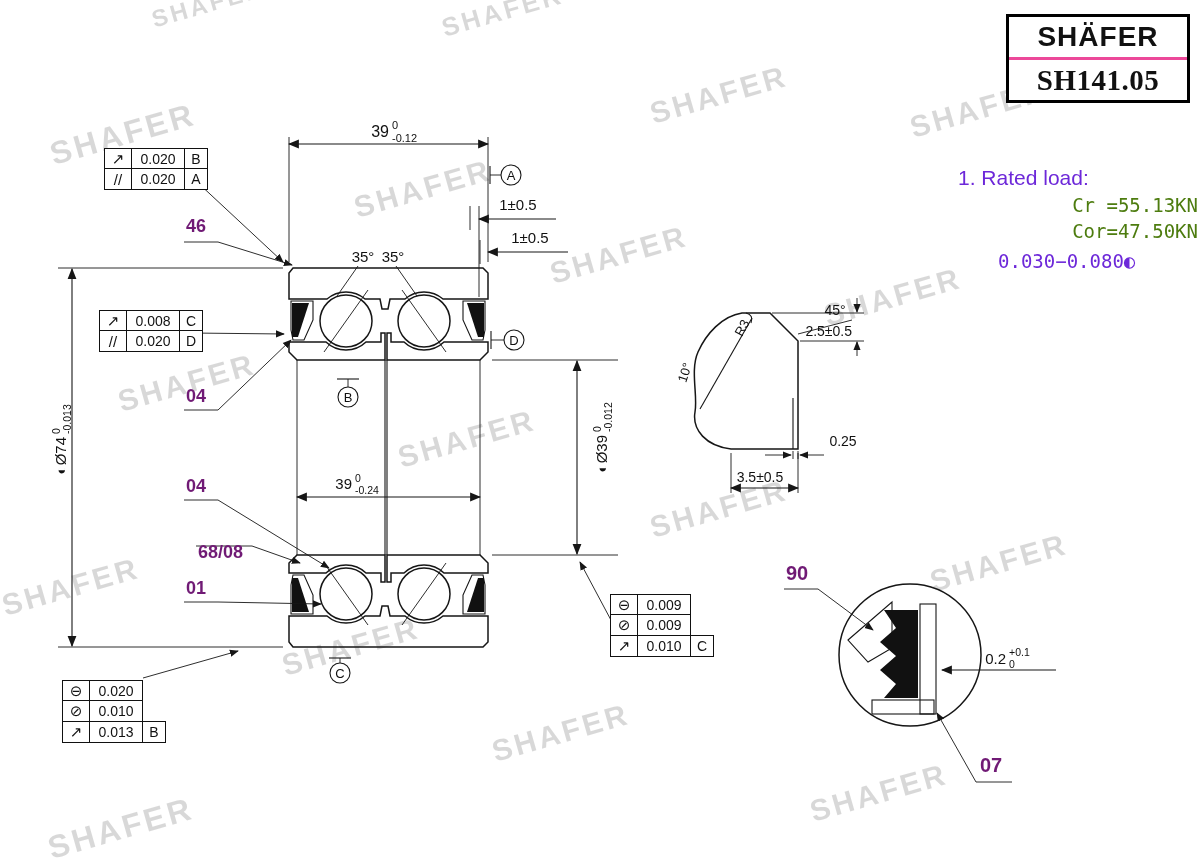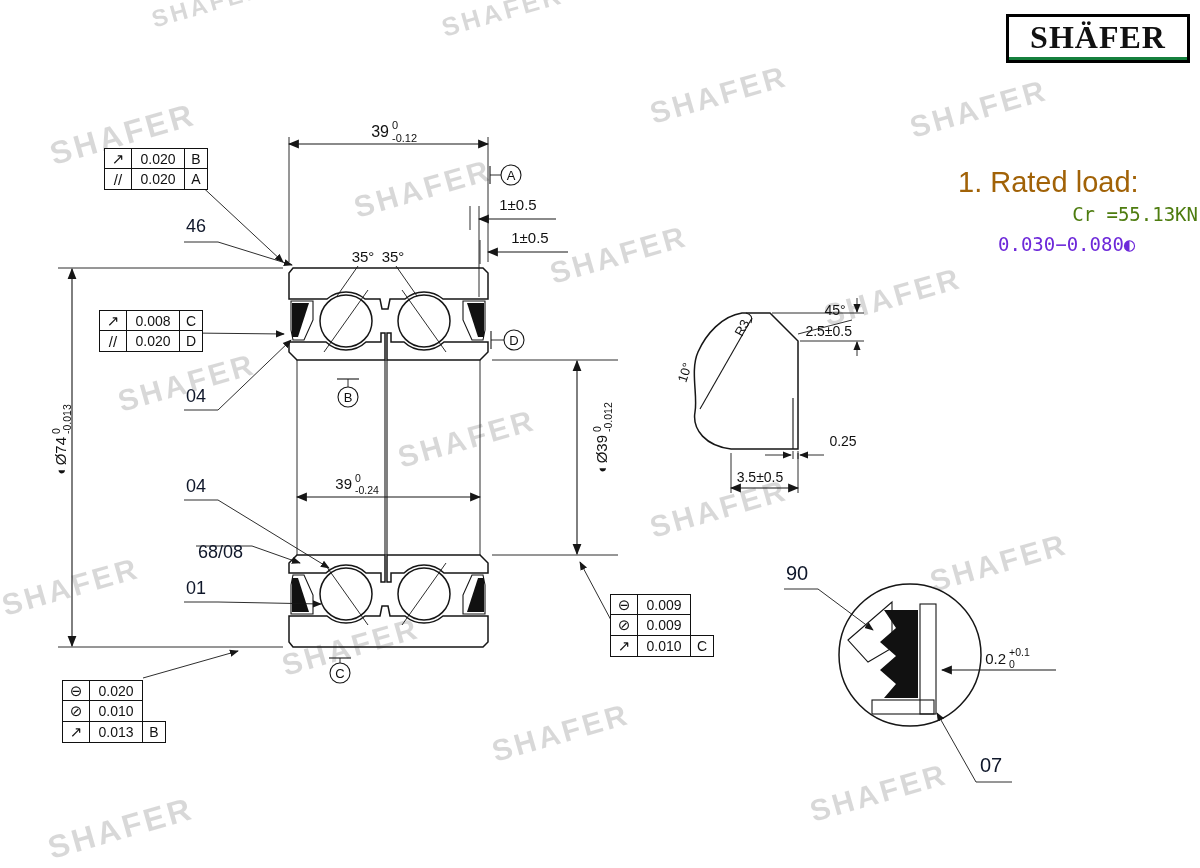--- a/index.html
+++ b/index.html
@@ -5,38 +5,38 @@
   html,body{margin:0;padding:0;background:#fff;}
   .canvas{position:relative;width:1200px;height:868px;background:#fff;overflow:hidden;
           font-family:"Liberation Sans",sans-serif;color:#111;}
   .wm{position:absolute;font-weight:bold;font-size:30px;letter-spacing:3px;color:#000;
       opacity:0.15;transform:rotate(-16deg);white-space:nowrap;z-index:0;}
   svg.draw{position:absolute;left:0;top:0;z-index:1;font-family:"Liberation Sans",sans-serif;}
   svg.draw text{fill:#111;}
   .ln{stroke:#161616;stroke-width:1.1;fill:none;}
   .ln2{stroke:#161616;stroke-width:1.5;fill:none;}
   .ext{stroke:#161616;stroke-width:0.9;fill:none;}
-  .label{position:absolute;z-index:2;font-size:18px;color:#0f172a;}
+  .label{position:absolute;z-index:2;font-size:18px;color:#701a75;font-weight:bold;}
   .label.big{font-size:20px;}
   .gdt{position:absolute;z-index:2;display:flex;flex-direction:column;align-items:flex-start;}
   .gdt-row{display:flex;border:1.6px solid #111;background:#fff;}
   .gdt-row + .gdt-row{margin-top:-1.6px;}
   .gdt-cell{display:flex;align-items:center;justify-content:center;height:20px;
             font-size:14px;border-left:1.6px solid #111;padding:0 4px;}
   .gdt-cell.sym{border-left:none;width:22px;font-size:15px;padding:0 2px;}
   .gdt-cell.val{min-width:44px;}
   .gdt-cell.dat{min-width:14px;}
   .notes{position:absolute;left:958px;top:166px;z-index:2;width:240px;}
-  .note-h{font-size:29px;color:#a16207;}
+  .note-h{font-size:21px;color:#6d28d9;}
   .note-v{font-family:"DejaVu Sans Mono",monospace;font-size:19px;color:#4d7c0f;margin-left:44px;margin-top:4px;text-align:right;}
   .note-c{font-family:"DejaVu Sans Mono",monospace;font-size:19px;color:#6d28d9;margin-left:40px;margin-top:8px;}
   .titleblock{position:absolute;left:1006px;top:14px;width:178px;z-index:3;border:3px solid #000;background:#fff;}
   .tb-brand{height:40px;display:flex;align-items:center;justify-content:center;
-            font-family:Liberation Serif, serif;font-weight:bold;font-size:32px;letter-spacing:1px;
-            border-bottom:3px solid #15803d;}
+            font-family:Liberation Sans, sans-serif;font-weight:bold;font-size:28px;letter-spacing:1px;
+            border-bottom:3px solid #ec4899;}
   .tb-part{height:40px;display:flex;align-items:center;justify-content:center;
            font-family:"Liberation Serif",serif;font-weight:bold;font-size:29px;letter-spacing:0.5px;}
 </style>
 </head>
 <body>
 
 <div class="canvas">
 
   <span class="wm" style="left:150px;top:-10px;font-size:24px">SHAFER</span>
   <span class="wm" style="left:440px;top:-4px;font-size:26px">SHAFER</span>
@@ -302,20 +302,22 @@
     <div class="gdt-row">
       <div class="gdt-cell sym">↗</div>
       <div class="gdt-cell val">0.010</div>
       <div class="gdt-cell dat">C</div>
     </div>
   </div>
 
   <div class="notes">
     <div class="note-h">1. Rated load:</div>
     <div class="note-v">Cr =55.13KN</div>
+    <div class="note-v">Cor=47.50KN</div>
     <div class="note-c">0.030−0.080◐</div>
   </div>
 
   <div class="titleblock">
     <div class="tb-brand">SHÄFER</div>
+    <div class="tb-part">SH141.05</div>
   </div>
 
 </div>
 
 </body></html>

